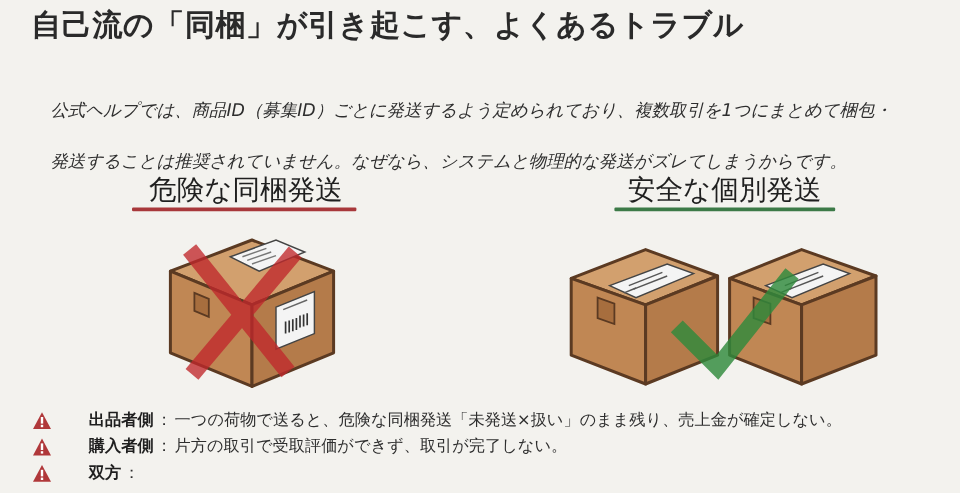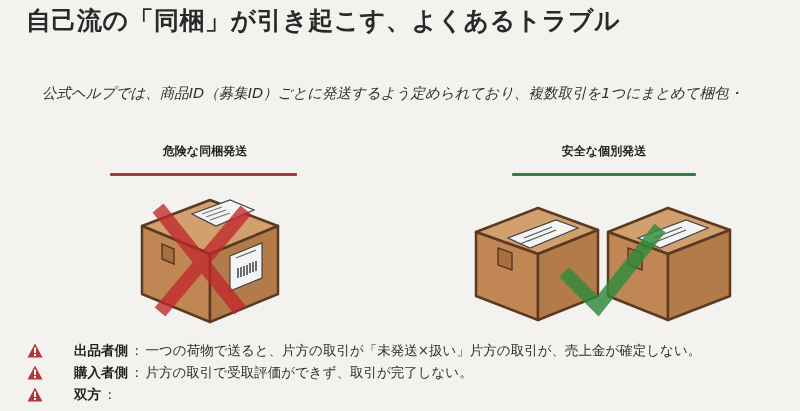--- a/index.html
+++ b/index.html
@@ -15,21 +15,21 @@
     font-size: 25px; font-weight: bold; letter-spacing: 0.5px;
     color: #2a2a2a; white-space: nowrap;
   }
   .intro {
     position: absolute; left: 26px; top: 64px; width: 760px;
     font-size: 14.5px; line-height: 26px; color: #2e2e2e;
   }
   .intro p { margin: 16px; white-space: nowrap; font-style: italic; }
   .col-head {
     position: absolute; top: 143px;
-    font-size: 12px; font-weight: bold; color: #1f1f1f;
+    font-size: 23px; font-weight: normal; color: #1f1f1f;
     text-align: center; white-space: nowrap;
   }
   .col-head .bar { position: absolute; left: 0; right: 0; top: 30px; height: 3px; border-radius: 1px; }
   .head-danger { left: 115px; width: 180px; }
   .head-danger .bar { background: #a8383b; left: -5px; right: -2px; }
   .head-safe { left: 515px; width: 178px; }
   .head-safe .bar { background: #3c7a47; left: -3px; right: -3px; }
   .illus { position: absolute; }
   .illus-danger { left: 130px; top: 188px; width: 170px; height: 140px; }
   .illus-safe { left: 468px; top: 190px; width: 268px; height: 135px; }
@@ -42,20 +42,21 @@
   .warn .lbl { font-weight: bold; color: #1f1f1f; margin-left: 25px; }
   .warn .sep { margin: 0 2px; }
 </style>
 </head>
 <body>
 
 <div class="title">自己流の「同梱」が引き起こす、よくあるトラブル</div>
 
 <div class="intro">
   <p>公式ヘルプでは、商品ID（募集ID）ごとに発送するよう定められており、複数取引を1つにまとめて梱包・</p>
+  <p>発送することは推奨されていません。なぜなら、システムと物理的な発送がズレてしまうからです。</p>
 </div>
 
 <div class="col-head head-danger">
   <span>危険な同梱発送</span>
   <div class="bar"></div>
 </div>
 
 <div class="col-head head-safe">
   <span>安全な個別発送</span>
   <div class="bar"></div>
@@ -131,21 +132,21 @@
 
 <div class="warnings">
   <div class="warn">
     <svg class="tri" viewBox="0 0 16 15">
       <polygon points="8,0.5 15.5,14.5 0.5,14.5" fill="#b0383a"></polygon>
       <rect x="7" y="4.5" width="2" height="5.5" fill="#fff"></rect>
       <rect x="7" y="11" width="2" height="2" fill="#fff"></rect>
     </svg>
     <span class="lbl">出品者側</span>
     <span class="sep">：</span>
-    <span>一つの荷物で送ると、片方の取引が「未発送×扱い」片方の取引が、売上金が確定しない。</span>
+    <span>一つの荷物で送ると、危険な同梱発送「未発送×扱い」のまま残り、売上金が確定しない。</span>
   </div>
   <div class="warn">
     <svg class="tri" viewBox="0 0 16 15">
       <polygon points="8,0.5 15.5,14.5 0.5,14.5" fill="#b0383a"></polygon>
       <rect x="7" y="4.5" width="2" height="5.5" fill="#fff"></rect>
       <rect x="7" y="11" width="2" height="2" fill="#fff"></rect>
     </svg>
     <span class="lbl">購入者側</span>
     <span class="sep">：</span>
     <span>片方の取引で受取評価ができず、取引が完了しない。</span>

